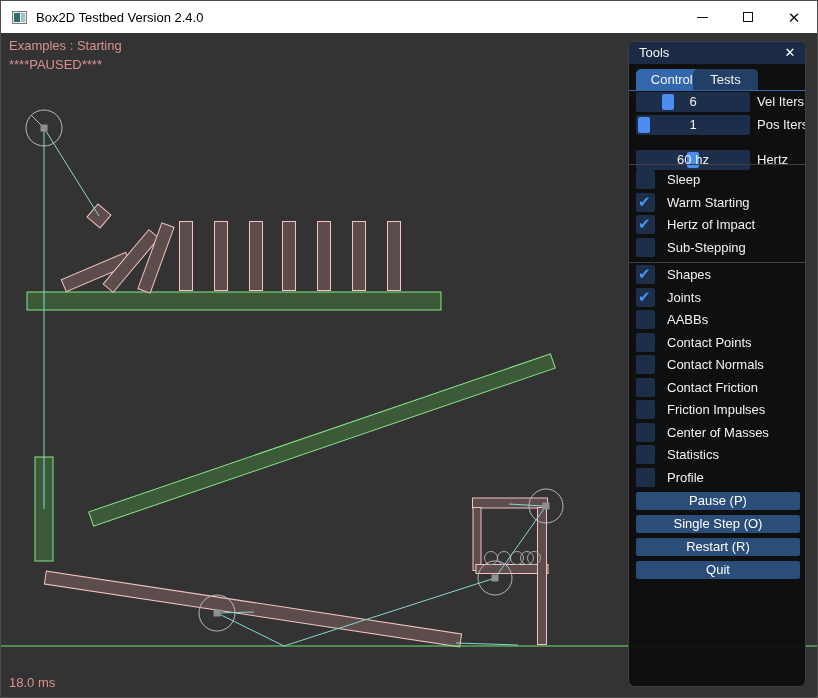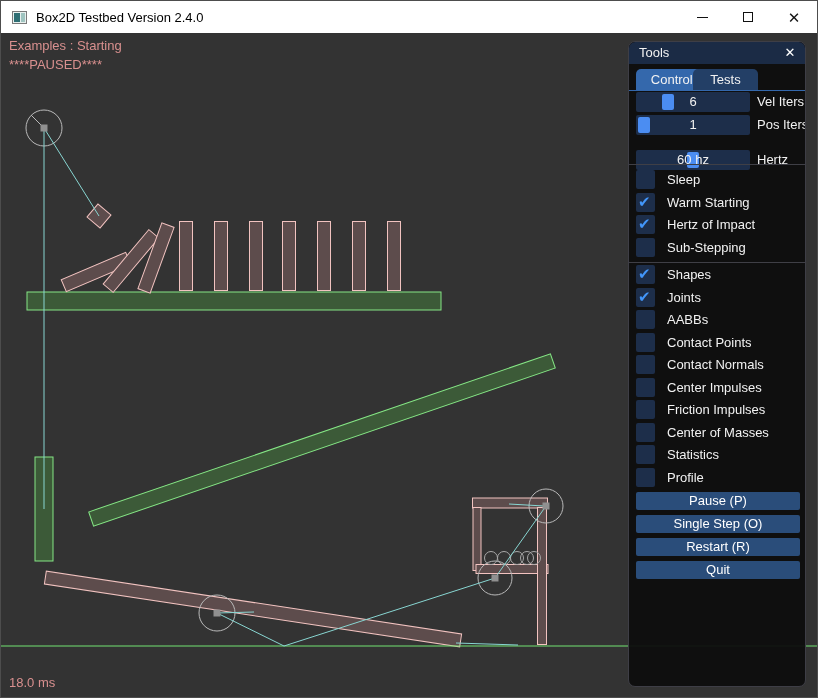--- a/index.html
+++ b/index.html
@@ -199,21 +199,21 @@
     <div class="crow" style="top:291px">
       <span class="cbox"></span>
       <span class="clabel">Contact Points</span>
     </div>
     <div class="crow" style="top:313px">
       <span class="cbox"></span>
       <span class="clabel">Contact Normals</span>
     </div>
     <div class="crow" style="top:336px">
       <span class="cbox"></span>
-      <span class="clabel">Center Impulses</span>
+      <span class="clabel">Contact Friction</span>
     </div>
     <div class="crow" style="top:358px">
       <span class="cbox"></span>
       <span class="clabel">Friction Impulses</span>
     </div>
     <div class="crow" style="top:381px">
       <span class="cbox"></span>
       <span class="clabel">Center of Masses</span>
     </div>
     <div class="crow" style="top:403px">

